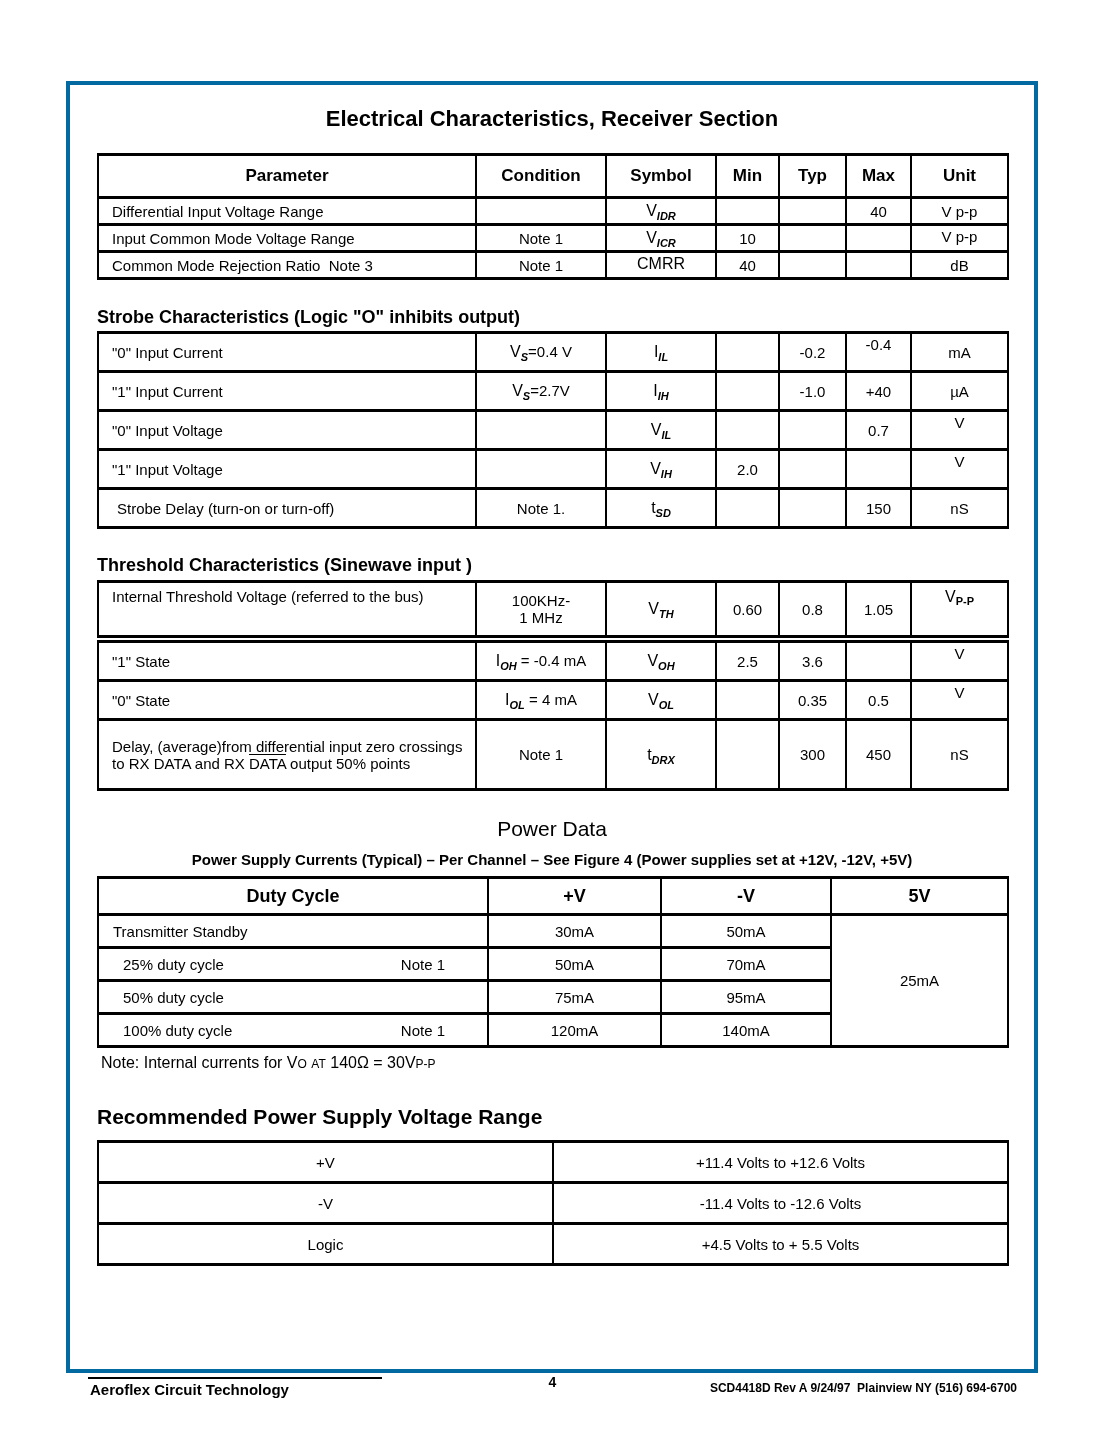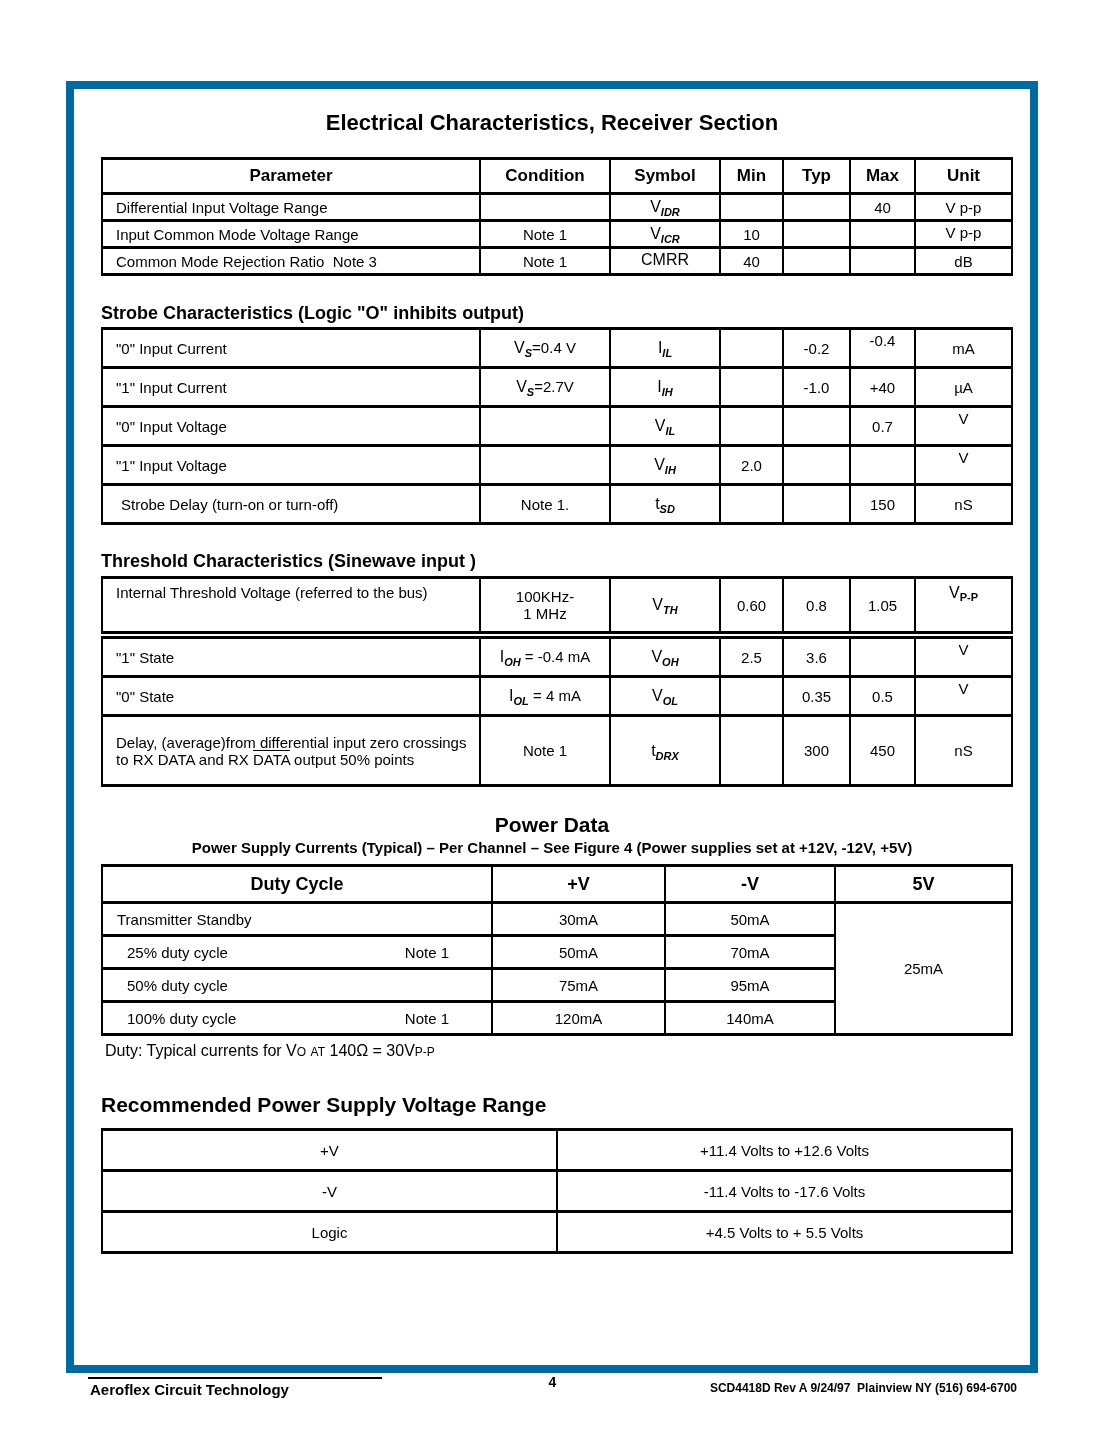--- a/index.html
+++ b/index.html
@@ -1,38 +1,38 @@
 <!DOCTYPE html>
 <html><head>
 <meta charset="utf-8">
 <style>
   html,body{margin:0;padding:0;background:#ffffff;}
   body{width:1105px;height:1430px;position:relative;font-family:"Liberation Sans",sans-serif;color:#000;}
-  .page{position:absolute;left:66px;top:81px;width:972px;height:1292px;border:8px solid #0369a1;box-sizing:border-box;}
+  .page{position:absolute;left:66px;top:81px;width:972px;height:1292px;border:4px solid #0369a1;box-sizing:border-box;}
   .content{padding:0 27px;}
   .doc-title{margin:20px 0 0 0;text-align:center;font-size:22px;line-height:28px;font-weight:bold;}
   table{border-collapse:collapse;table-layout:fixed;width:910px;}
   td,th{border:2px solid #000;border-top-width:3px;border-bottom-width:3px;font-size:15px;text-align:center;vertical-align:middle;padding:0;overflow:hidden;}
   th{font-size:17px;font-weight:bold;}
   .pleft{text-align:left;padding-left:13px;white-space:pre-wrap;}
   .spec1{margin-top:20px;}
   .spec1 tr{height:27px;}
-  .spec1 tr.hrow{height:35px;}
+  .spec1 tr.hrow{height:43px;}
   .sec-h{margin:0;font-size:18px;line-height:22px;font-weight:bold;}
   .strobe-h{margin-top:26px;}
   .strobe-t{margin-top:3px;}
   .strobe-t tr{height:39px;}
   .thresh-h{margin-top:25px;}
   .thresh-t{margin-top:4px;}
   .thresh-t tr{height:55px;}
   .out-h{margin-top:24px;}
   .out-t{margin-top:2px;}
   .out-t tr{height:39px;}
   .out-t tr.tall{height:70px;}
-  .power-title{margin:25px 0 0 0;text-align:center;font-size:21px;line-height:26px;font-weight:bold;}
+  .power-title{margin:25px 0 8px 0;text-align:center;font-size:21px;line-height:26px;font-weight:normal;}
   .power-sub{margin:0;text-align:center;font-size:15px;line-height:19px;font-weight:bold;}
   .power-t{margin-top:7px;}
   .power-t tr{height:33px;}
   .power-t tr.hrow{height:37px;}
   .power-t th{font-size:18px;}
   .duty-label{text-align:left;padding-left:14px;}
   .duty-indent{padding-left:24px;}
   .duty-note{float:right;margin-right:42px;}
   .note-line{margin:5px 0 0 4px;font-size:16px;line-height:20px;}
   .sc{font-size:12px;}
@@ -268,36 +268,36 @@
         <td>75mA</td>
         <td>95mA</td>
       </tr>
       <tr>
         <td class="duty-label duty-indent"><span>100% duty cycle</span><span class="duty-note">Note 1</span></td>
         <td>120mA</td>
         <td>140mA</td>
       </tr>
     </tbody>
       </table>
-    <p class="note-line"><span>Duty: Typical currents for V</span><span class="sc">O</span><span> </span><span class="sc">AT</span><span> 140Ω = 30V</span><span class="sc">P-P</span></p>
+    <p class="note-line"><span>Note: Internal currents for V</span><span class="sc">O</span><span> </span><span class="sc">AT</span><span> 140Ω = 30V</span><span class="sc">P-P</span></p>
 
     <h2 class="rec-h">Recommended Power Supply Voltage Range</h2>
     <table class="rec-t">
       <colgroup>
           <col style="width:455px">
           <col style="width:455px">
         </colgroup>
       <tbody>
           <tr>
         <td>+V</td>
         <td>+11.4 Volts to +12.6 Volts</td>
       </tr>
       <tr>
         <td>-V</td>
-        <td>-11.4 Volts to -17.6 Volts</td>
+        <td>-11.4 Volts to -12.6 Volts</td>
       </tr>
       <tr>
         <td>Logic</td>
         <td>+4.5 Volts to + 5.5 Volts</td>
       </tr>
     </tbody>
       </table>
 
   </div>
 </div>

